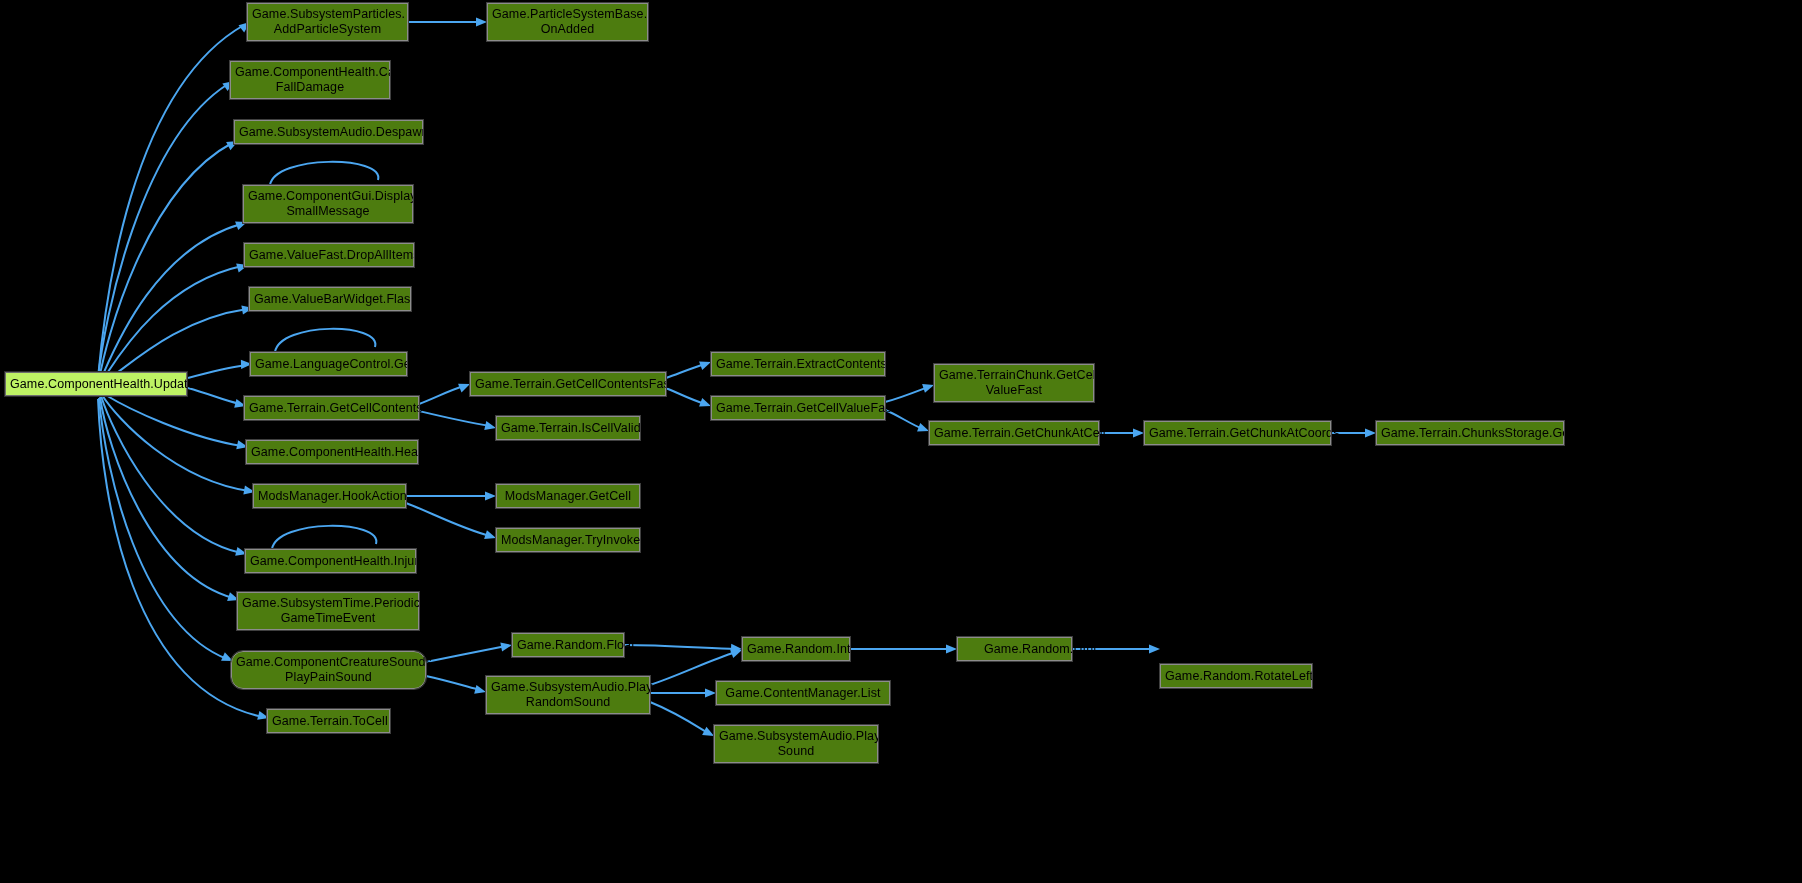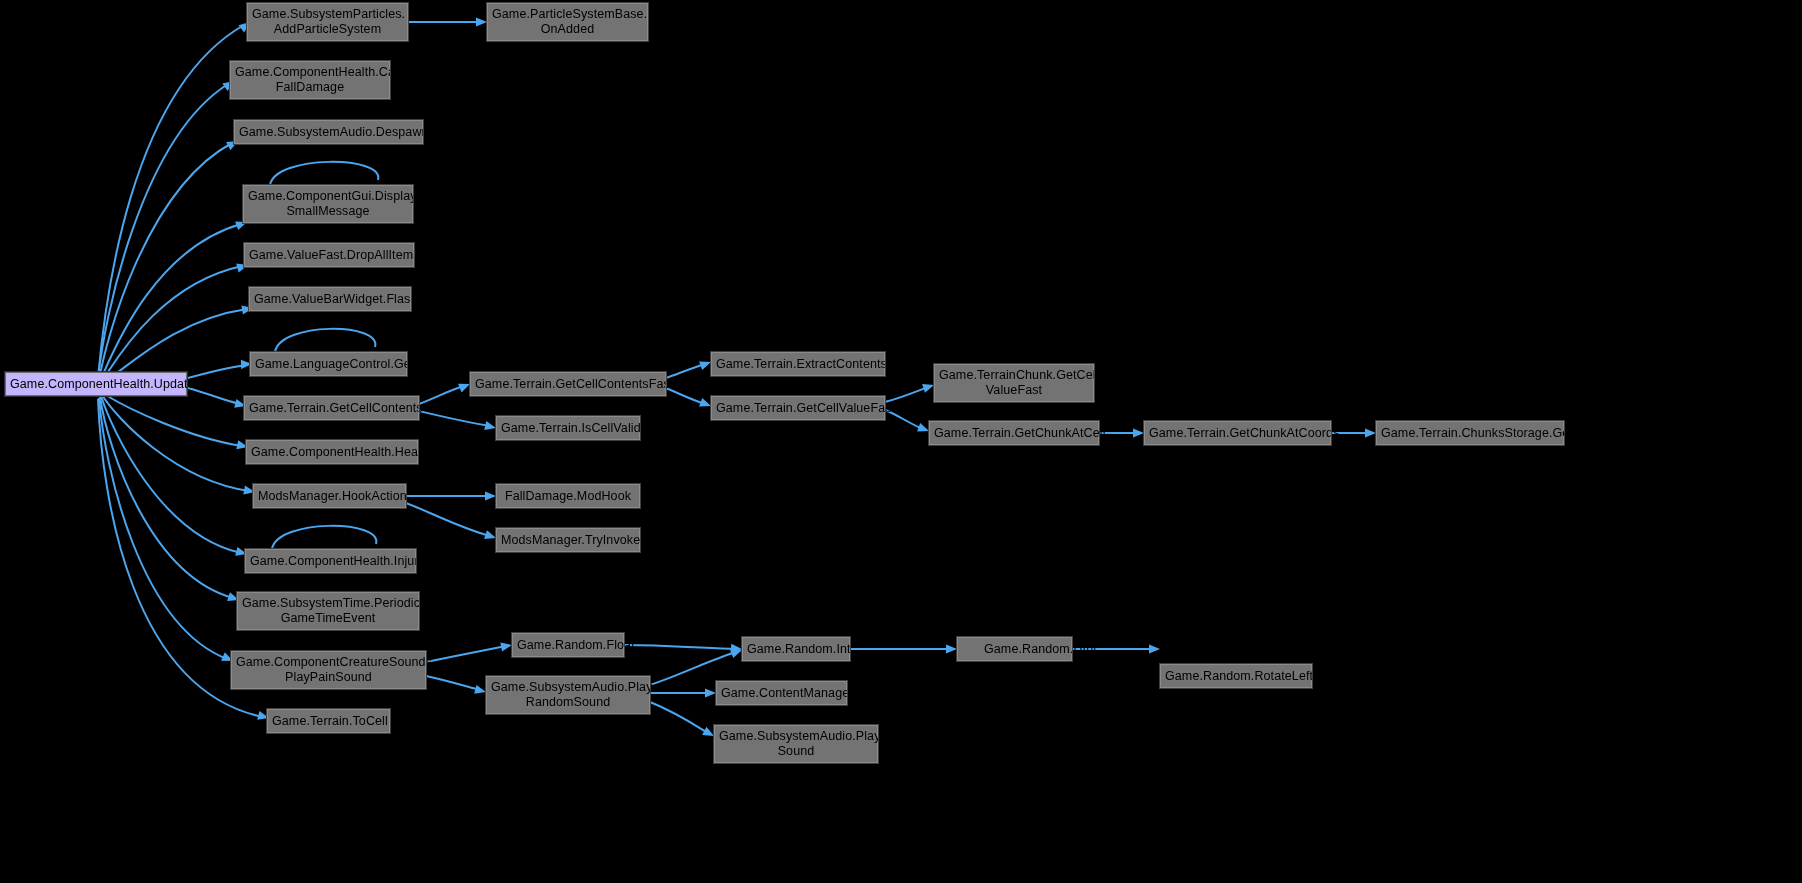--- a/index.html
+++ b/index.html
@@ -19,37 +19,37 @@
     position: absolute;
     left: 0;
     top: 0;
     width: 1802px;
     height: 883px;
     pointer-events: none;
   }
   .node {
     position: absolute;
     box-sizing: border-box;
-    background: #737373;
+    background: #4d7c0f;
     border: 1px solid #8c8c8c;
     outline: 1px solid #3f3f3f;
     display: flex;
     align-items: center;
     justify-content: center;
     text-align: center;
     color: #000000;
     font-size: 12.5px;
     line-height: 15px;
     letter-spacing: 0.1px;
     white-space: pre-line;
     padding: 0 4px;
     z-index: 5;
   }
   .node.root {
-    background: #c4b5fd;
+    background: #bef264;
     border: 1px solid #6e6e6e;
     outline: 1px solid #2d2d2d;
   }
   .node-label {
     display: block;
     width: 100%;
   }
 </style>
 </head>
 <body>
@@ -142,34 +142,34 @@
 SmallMessage</span></div>
       <div class="node" style="left: 244px; top: 243px; width: 170px; height: 24px;"><span class="node-label">Game.ValueFast.DropAllItems</span></div>
       <div class="node" style="left: 249px; top: 287px; width: 162px; height: 24px;"><span class="node-label">Game.ValueBarWidget.Flash</span></div>
       <div class="node" style="left: 250px; top: 352px; width: 157px; height: 24px;"><span class="node-label">Game.LanguageControl.Get</span></div>
       <div class="node" style="left: 244px; top: 396px; width: 175px; height: 24px;"><span class="node-label">Game.Terrain.GetCellContents</span></div>
       <div class="node" style="left: 246px; top: 440px; width: 172px; height: 24px;"><span class="node-label">Game.ComponentHealth.Heal</span></div>
       <div class="node" style="left: 253px; top: 484px; width: 153px; height: 24px;"><span class="node-label">ModsManager.HookAction</span></div>
       <div class="node" style="left: 245px; top: 549px; width: 171px; height: 24px;"><span class="node-label">Game.ComponentHealth.Injure</span></div>
       <div class="node" style="left: 237px; top: 592px; width: 182px; height: 38px;"><span class="node-label">Game.SubsystemTime.Periodic
 GameTimeEvent</span></div>
-      <div class="node" style="left: 231px; top: 651px; width: 195px; height: 38px;"><span class="node-label">Game.ComponentCreatureSounds.
+      <div class="node" style="left: 231px; top: 651px; width: 195px; height: 38px; border-radius: 12px;"><span class="node-label">Game.ComponentCreatureSounds.
 PlayPainSound</span></div>
       <div class="node" style="left: 267px; top: 709px; width: 123px; height: 24px;"><span class="node-label">Game.Terrain.ToCell</span></div>
       <div class="node" style="left: 470px; top: 372px; width: 196px; height: 24px;"><span class="node-label">Game.Terrain.GetCellContentsFast</span></div>
       <div class="node" style="left: 496px; top: 416px; width: 144px; height: 24px;"><span class="node-label">Game.Terrain.IsCellValid</span></div>
-      <div class="node" style="left: 496px; top: 484px; width: 144px; height: 24px;"><span class="node-label">FallDamage.ModHook</span></div>
+      <div class="node" style="left: 496px; top: 484px; width: 144px; height: 24px;"><span class="node-label">ModsManager.GetCell</span></div>
       <div class="node" style="left: 496px; top: 528px; width: 144px; height: 24px;"><span class="node-label">ModsManager.TryInvoke</span></div>
       <div class="node" style="left: 512px; top: 633px; width: 112px; height: 24px;"><span class="node-label">Game.Random.Float</span></div>
       <div class="node" style="left: 486px; top: 676px; width: 164px; height: 38px;"><span class="node-label">Game.SubsystemAudio.Play
 RandomSound</span></div>
       <div class="node" style="left: 711px; top: 352px; width: 174px; height: 24px;"><span class="node-label">Game.Terrain.ExtractContents</span></div>
       <div class="node" style="left: 711px; top: 396px; width: 174px; height: 24px;"><span class="node-label">Game.Terrain.GetCellValueFast</span></div>
       <div class="node" style="left: 742px; top: 637px; width: 108px; height: 24px;"><span class="node-label">Game.Random.Int</span></div>
-      <div class="node" style="left: 716px; top: 681px; width: 131px; height: 24px;"><span class="node-label">Game.ContentManager.List</span></div>
+      <div class="node" style="left: 716px; top: 681px; width: 174px; height: 24px;"><span class="node-label">Game.ContentManager.List</span></div>
       <div class="node" style="left: 714px; top: 725px; width: 164px; height: 38px;"><span class="node-label">Game.SubsystemAudio.Play
 Sound</span></div>
       <div class="node" style="left: 934px; top: 364px; width: 160px; height: 38px;"><span class="node-label">Game.TerrainChunk.GetCell
 ValueFast</span></div>
       <div class="node" style="left: 929px; top: 421px; width: 170px; height: 24px;"><span class="node-label">Game.Terrain.GetChunkAtCell</span></div>
       <div class="node" style="left: 1144px; top: 421px; width: 187px; height: 24px;"><span class="node-label">Game.Terrain.GetChunkAtCoords</span></div>
       <div class="node" style="left: 1376px; top: 421px; width: 188px; height: 24px;"><span class="node-label">Game.Terrain.ChunksStorage.Get</span></div>
       <div class="node" style="left: 957px; top: 637px; width: 115px; height: 24px; padding-left: 26px;"><span class="node-label">Game.Random.UInt</span></div>
       <div class="node" style="left: 1160px; top: 664px; width: 152px; height: 24px;"><span class="node-label">Game.Random.RotateLeft</span></div>
     </div>

